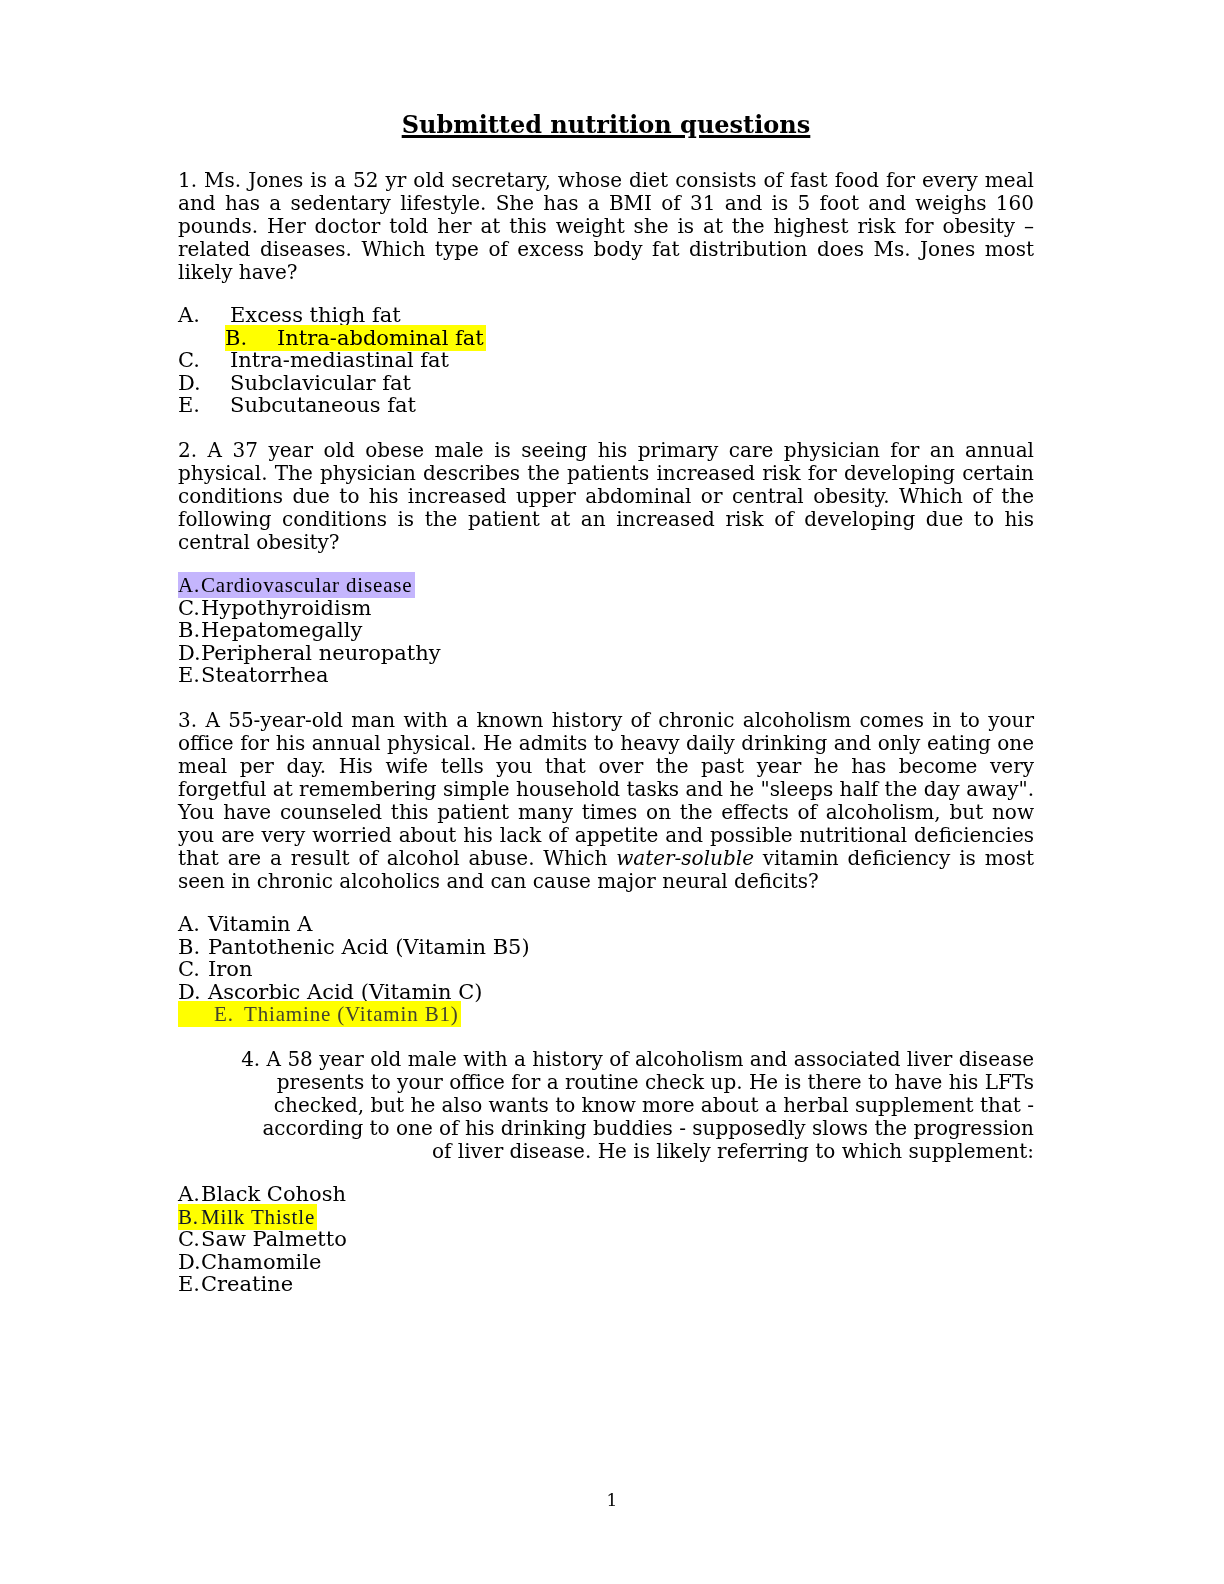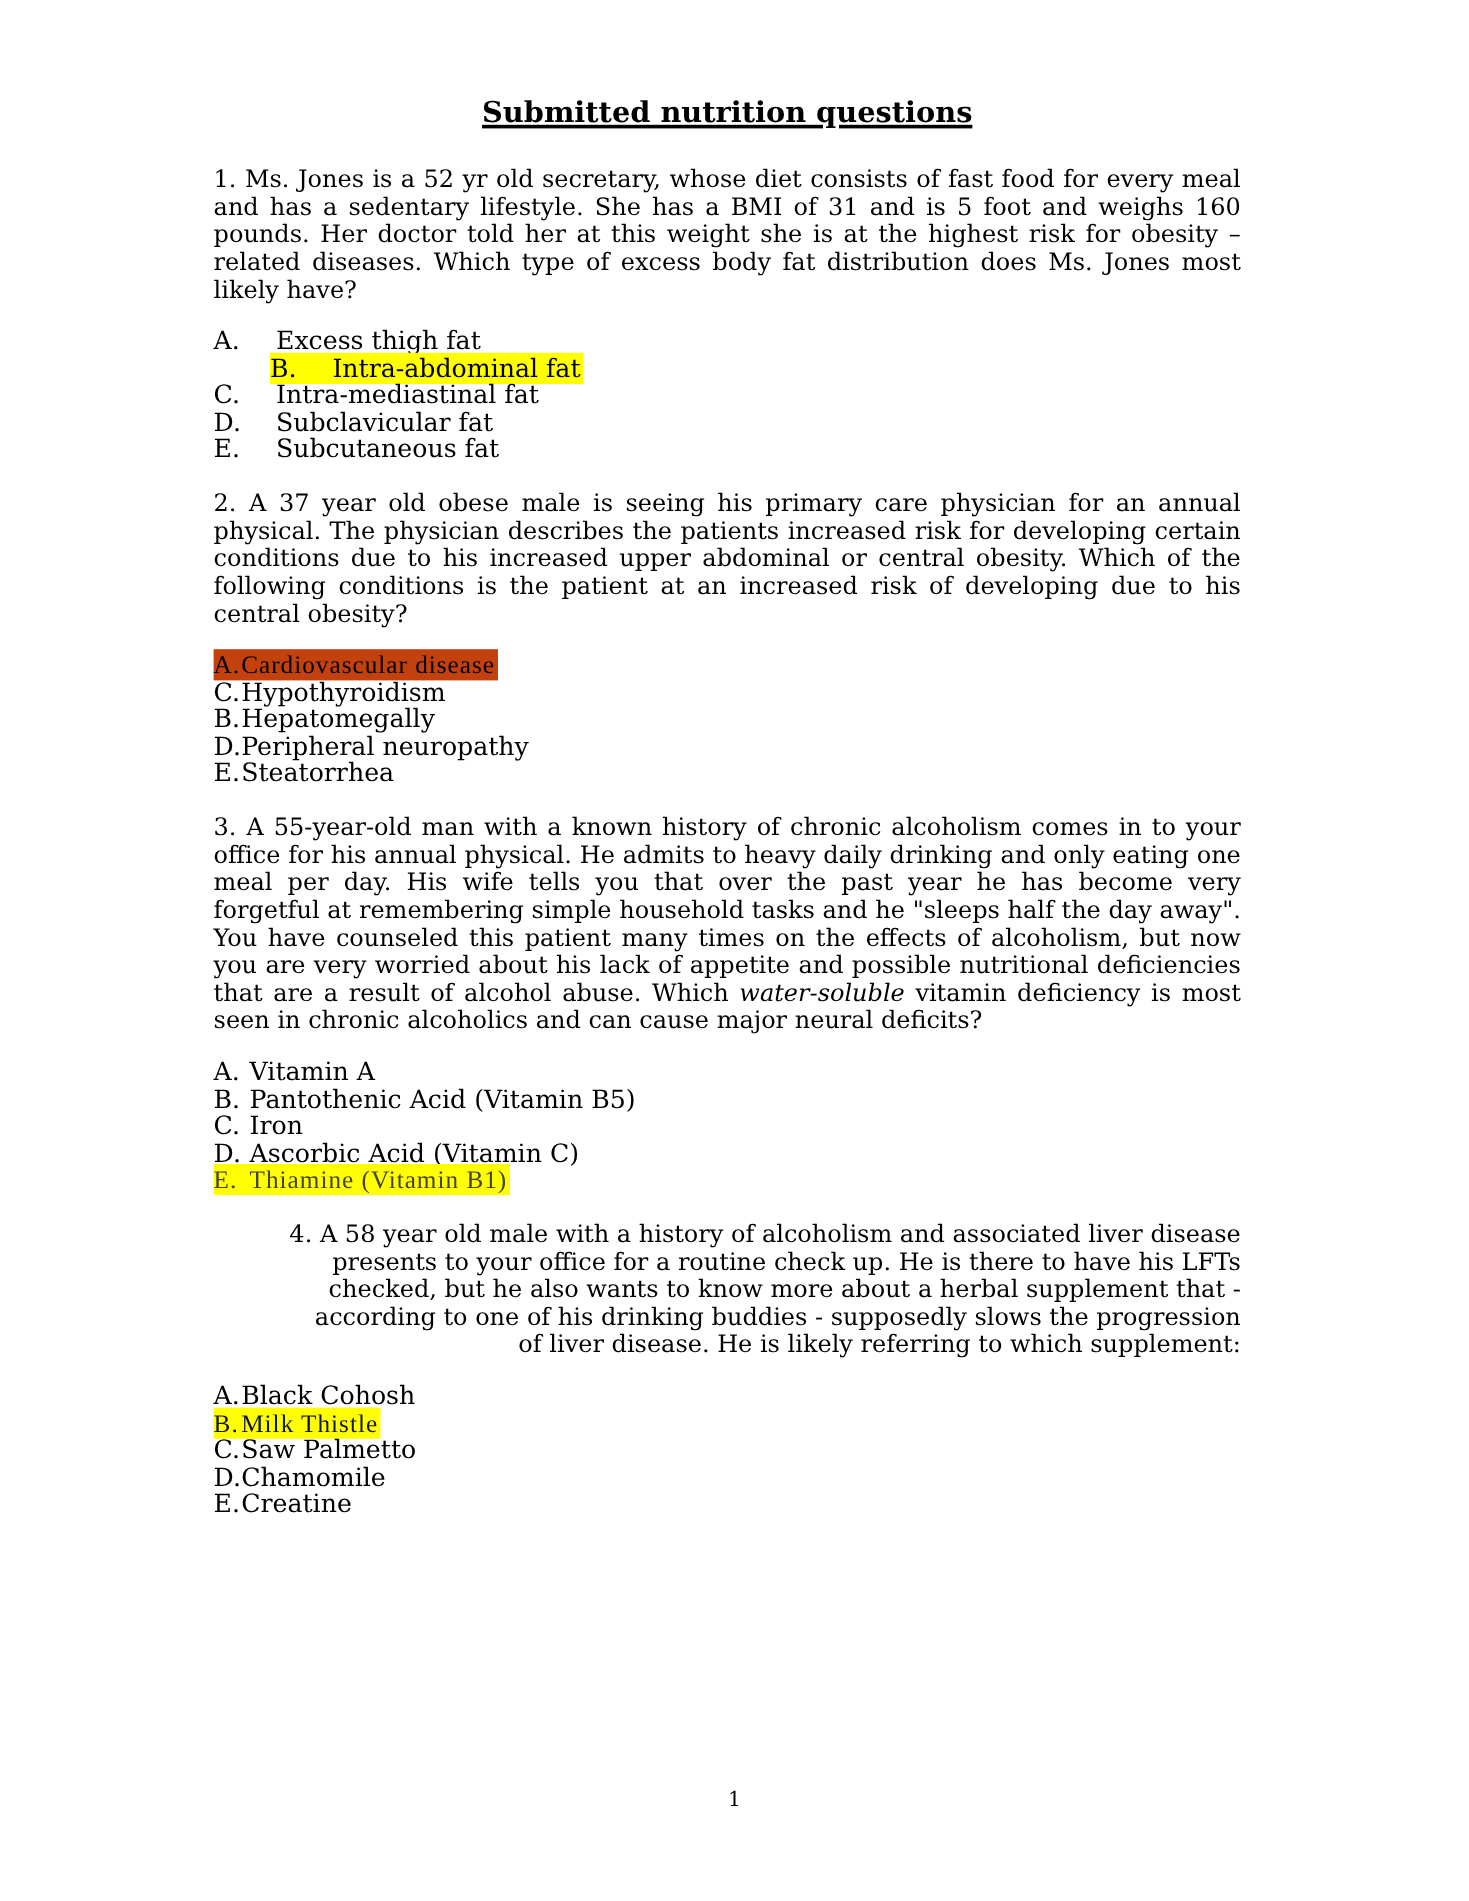--- a/index.html
+++ b/index.html
@@ -10,21 +10,21 @@
     font-family: "DejaVu Serif", serif;
     position: relative;
     overflow: hidden;
   }
   .content {
     position: absolute;
     left: 178px; top: 0;
     width: 856px;
   }
   .doc-title {
-    margin: 78px 0 0 0;
+    margin: 109px 0 0 0;
     font-size: 24px;
     line-height: 32px;
     font-weight: bold;
     text-align: center;
     text-decoration: underline;
     text-decoration-thickness: 2.5px;
   }
   .qtext {
     margin: 22px 0 0 0;
     font-size: 20px;
@@ -84,21 +84,21 @@
       <div class="opt">
         <span class="opt-inner"><span class="letter">E.</span><span>Subcutaneous fat</span></span>
       </div>
     </div>
   </section>
 
   <section>
     <p class="qtext">2.  A 37 year old obese male is seeing his primary care physician for an annual physical. The physician describes the patients increased risk for developing certain conditions due to his increased upper abdominal or central obesity. Which of the following conditions is the patient at an increased risk of developing due to his central obesity?</p>
     <div class="opts gap-sm">
       <div class="opt">
-        <span class="opt-inner hl alt" style="background: #c2410c;"><span class="letter">A.</span><span>Cardiovascular disease</span></span>
+        <span class="opt-inner hl alt" style="background: #c4b5fd;"><span class="letter">A.</span><span>Cardiovascular disease</span></span>
       </div>
       <div class="opt">
         <span class="opt-inner"><span class="letter">C.</span><span>Hypothyroidism</span></span>
       </div>
       <div class="opt">
         <span class="opt-inner"><span class="letter">B.</span><span>Hepatomegally</span></span>
       </div>
       <div class="opt">
         <span class="opt-inner"><span class="letter">D.</span><span>Peripheral neuropathy</span></span>
       </div>
@@ -117,21 +117,21 @@
       <div class="opt">
         <span class="opt-inner"><span class="letter">B.</span><span>Pantothenic Acid (Vitamin B5)</span></span>
       </div>
       <div class="opt">
         <span class="opt-inner"><span class="letter">C.</span><span>Iron</span></span>
       </div>
       <div class="opt">
         <span class="opt-inner"><span class="letter">D.</span><span>Ascorbic Acid (Vitamin C)</span></span>
       </div>
       <div class="opt">
-        <span class="opt-inner hl alt" style="background: rgb(255, 255, 0); color: rgb(68, 68, 46);"><span class="letter">E.</span><span>Thiamine (Vitamin B1)</span></span>
+        <span class="opt-inner hl alt" style="background: rgb(255, 255, 0); color: rgb(68, 68, 46); padding-left: 36px;"><span class="letter">E.</span><span>Thiamine (Vitamin B1)</span></span>
       </div>
     </div>
   </section>
 
   <section>
     <p class="qtext plain">4.  A 58 year old male with a history of alcoholism and associated liver disease
 presents to your office for a routine check up. He is there to have his LFTs
 checked, but he also wants to know more about a herbal supplement that -
 according to one of his drinking buddies - supposedly slows the progression
 of liver disease. He is likely referring to which supplement:</p>

